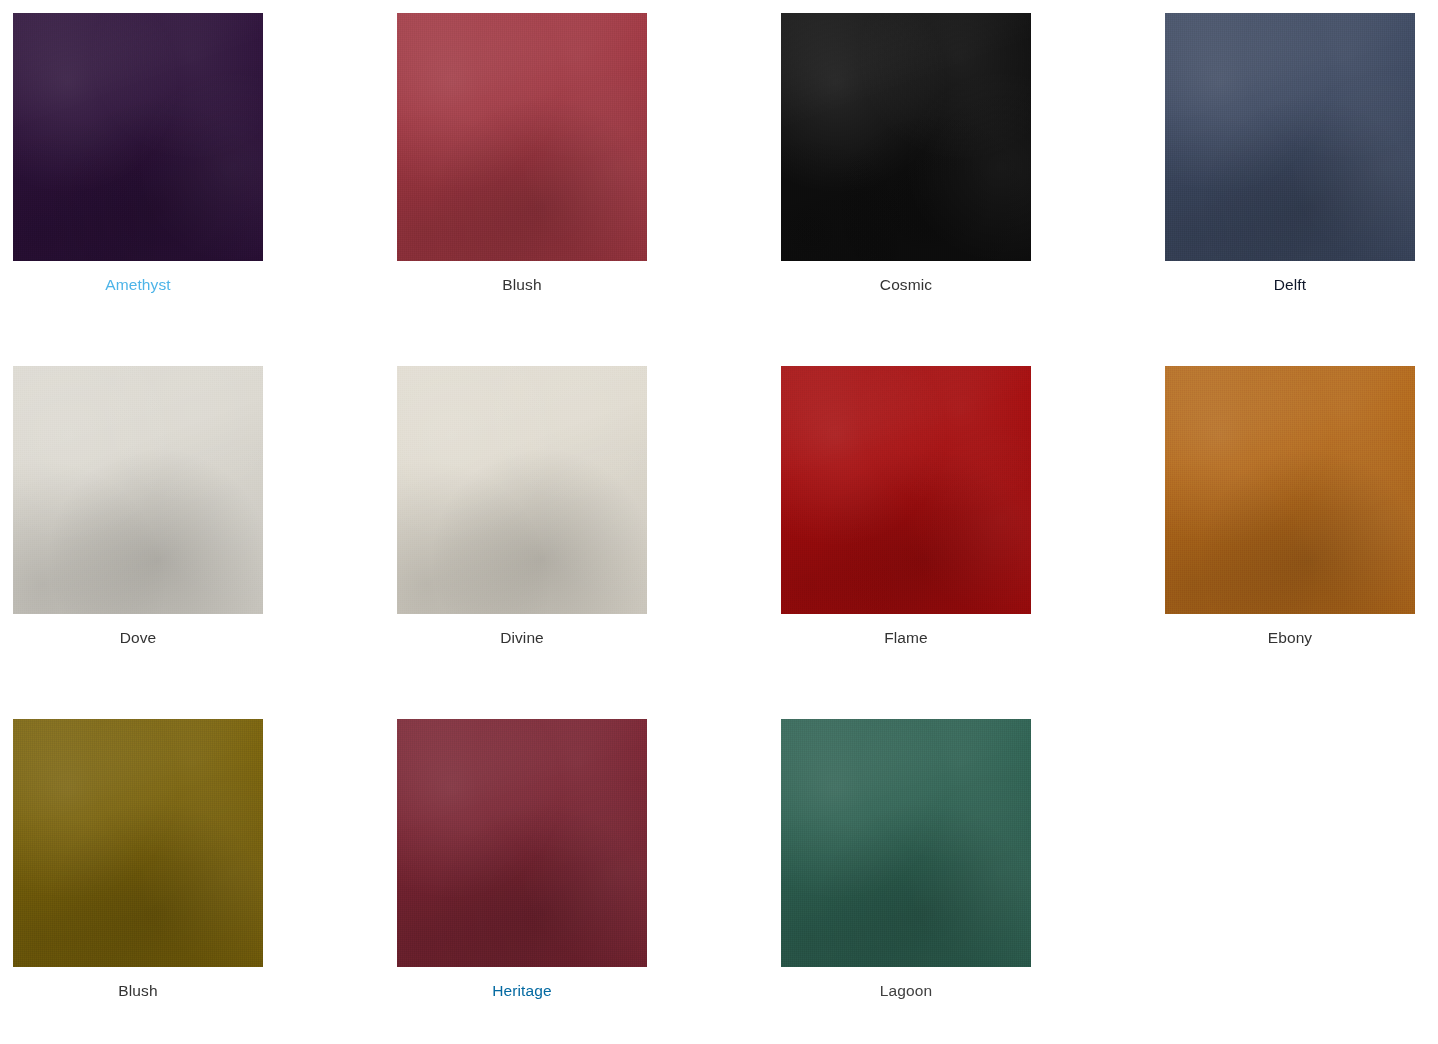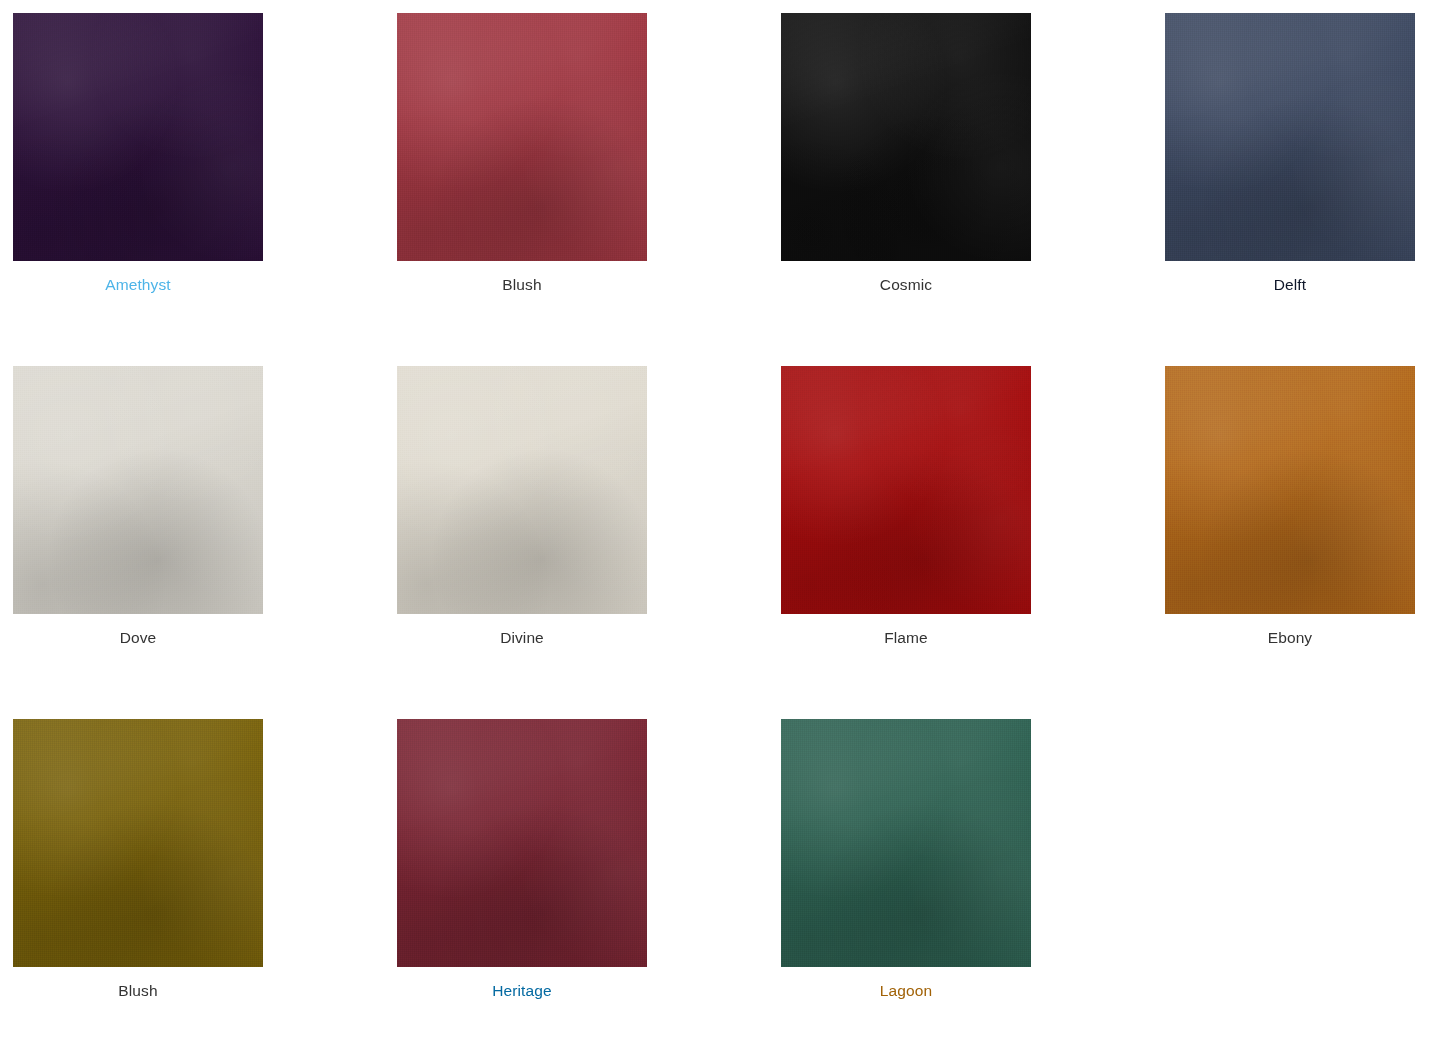--- a/index.html
+++ b/index.html
@@ -177,15 +177,15 @@
     </div>
     <div class="swatch-label" style="color: #0369a1;">Heritage</div>
   </div>
 
   <div class="swatch-card">
     <div class="swatch-tile" style="background-color: rgb(45, 96, 81);">
       <div class="tex t1"></div>
       <div class="tex t2"></div>
       <div class="tex t3"></div>
     </div>
-    <div class="swatch-label" style="color: #a16207;">Lagoon</div>
+    <div class="swatch-label" style="color: #404040;">Lagoon</div>
   </div>
 </main>
 
 </body></html>

